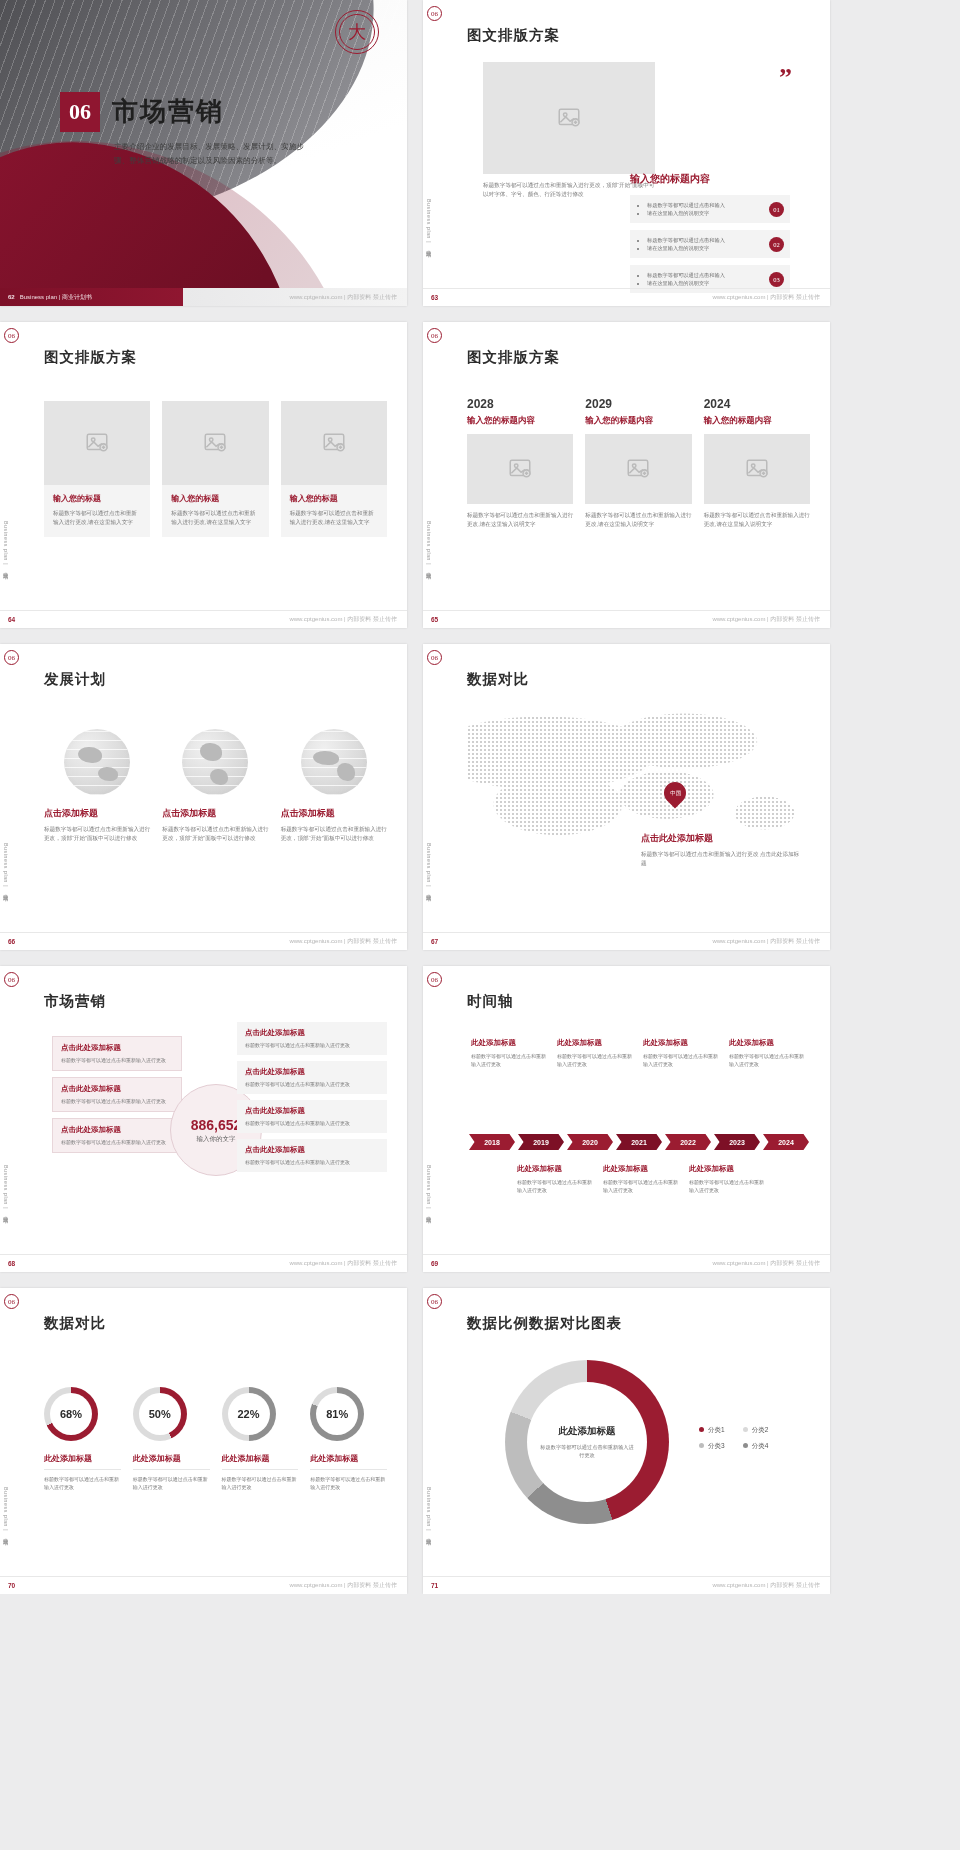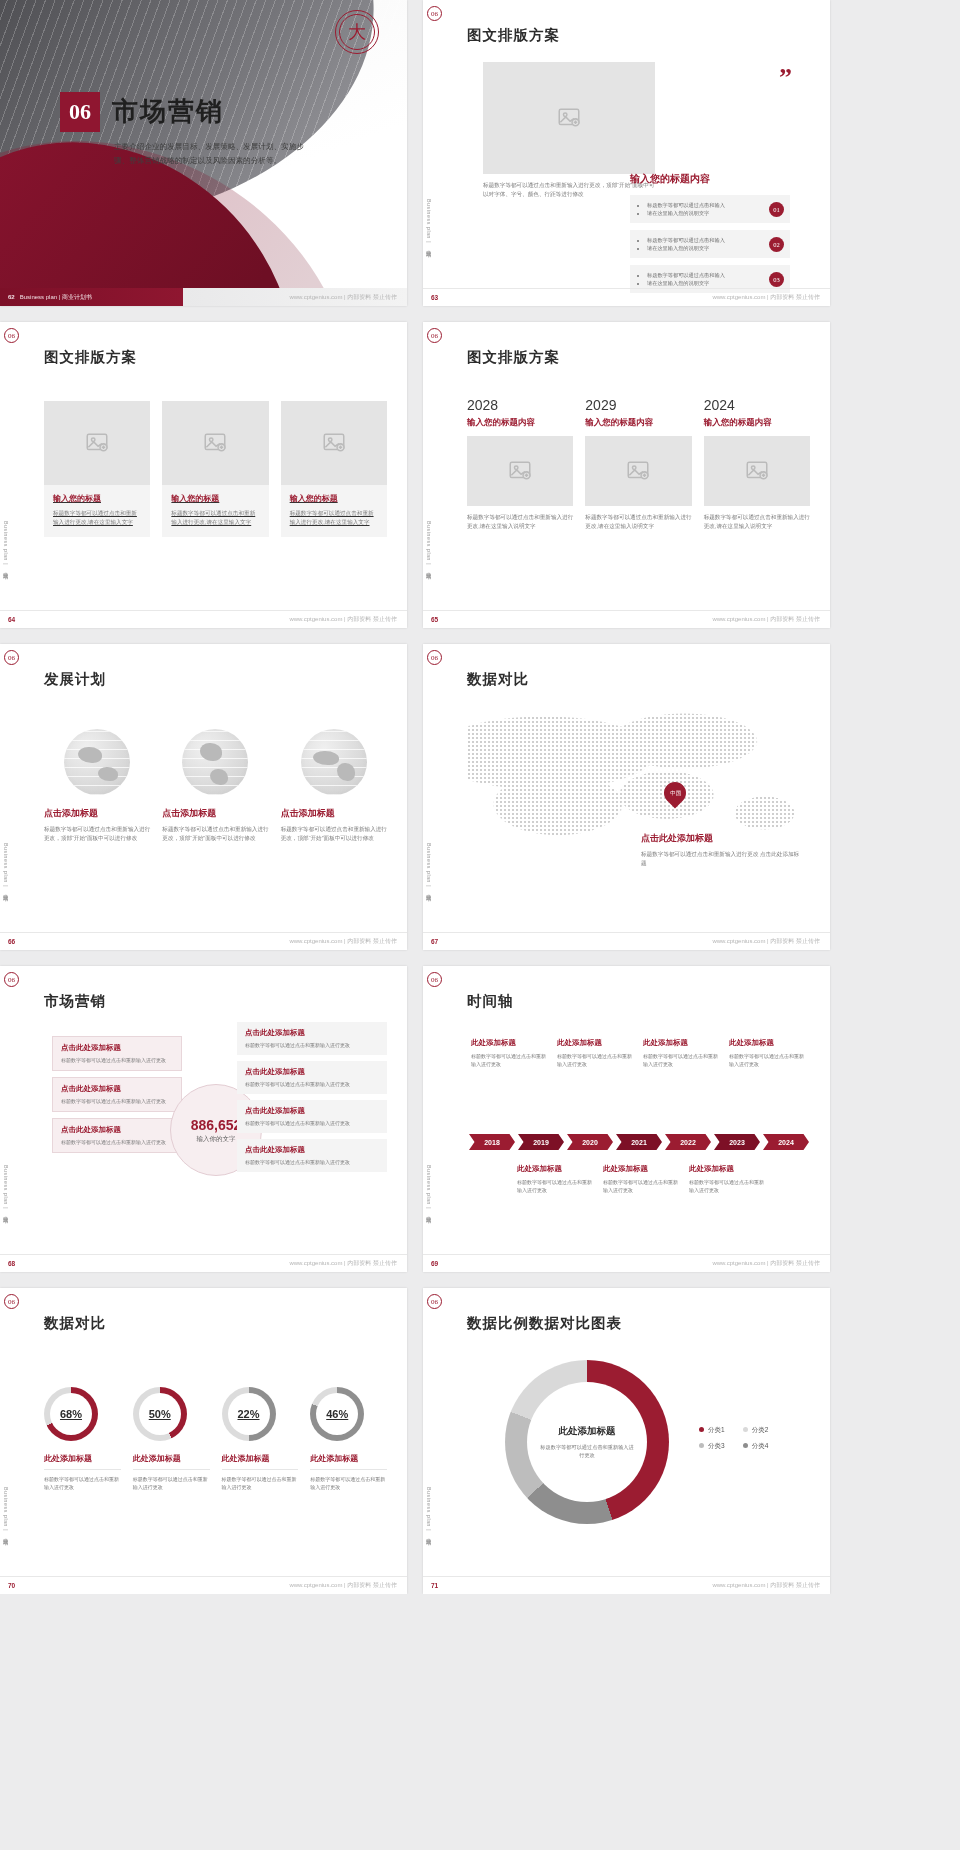--- a/index.html
+++ b/index.html
@@ -173,24 +173,24 @@
   .s63-num {
     width: 15px; height: 15px; border-radius: 50%;
     background: #9b1c31; color: #fff; font-size: 6.5px;
     display: flex; align-items: center; justify-content: center; flex: 0 0 15px;
     font-family: "Liberation Serif", serif;
   }
 
   
   .col3 { display: flex; gap: 12px; }
   .col3 > div { flex: 1; }
-  .cardbox { background: #f4f4f4; padding: 8px 9px 10px; text-decoration: underline; }
-
-  
-  .yr { font-size: 14px; font-weight: normal; color: #3a3a3a; margin-bottom: 4px; }
+  .cardbox { background: #f4f4f4; padding: 8px 9px 10px; }
+
+  
+  .yr { font-size: 12px; font-weight: bold; color: #3a3a3a; margin-bottom: 4px; }
 
   
   .globe { width: 66px; height: 66px; border-radius: 50%;
     background: radial-gradient(circle at 35% 30%, #f0f0f0, #d6d6d6 70%, #c9c9c9);
     position: relative; overflow: hidden; }
   .globe::before {
     content: ""; position: absolute; inset: 0;
     background:
       repeating-linear-gradient(0deg, rgba(255,255,255,0.75) 0 1px, rgba(255,255,255,0) 1px 9px);
   }
@@ -246,21 +246,21 @@
     background: #9b1c31; color: #fff; font-size: 7px; font-weight: bold;
     display: flex; align-items: center; justify-content: center;
     clip-path: polygon(0 0, 88% 0, 100% 50%, 88% 100%, 0 100%, 12% 50%);
   }
   .tl-pill.alt { background: #7d1026; }
 
   
   .donut {
     width: 54px; height: 54px; border-radius: 50%;
     display: flex; align-items: center; justify-content: center;
-    font-size: 11px; font-weight: bold; color: #2c2c2c; text-decoration: underline;
+    font-size: 11px; font-weight: bold; color: #2c2c2c;
   }
   .donut-inner {
     width: 42px; height: 42px; border-radius: 50%; background: #fff;
     display: flex; align-items: center; justify-content: center;
   }
 
   
   .bigdonut {
     width: 164px; height: 164px; border-radius: 50%;
     display: flex; align-items: center; justify-content: center;
@@ -679,21 +679,21 @@
             <div class="donut-inner">
                 <span>22%</span>
               </div>
           </div>
           <div class="hd-red" style="font-size:8px;margin:12px 0 5px;border-bottom:1px solid #e6e6e6;padding-bottom:5px;">此处添加标题</div>
           <div class="tiny" style="font-size:5px;">标题数字等都可以通过点击和重新输入进行更改</div>
         </div>
         <div style="flex:1;">
           <div class="donut" style="background:conic-gradient(#8f8f8f 0 81%, #dcdcdc 81% 100%);">
             <div class="donut-inner">
-                <span>46%</span>
+                <span>81%</span>
               </div>
           </div>
           <div class="hd-red" style="font-size:8px;margin:12px 0 5px;border-bottom:1px solid #e6e6e6;padding-bottom:5px;">此处添加标题</div>
           <div class="tiny" style="font-size:5px;">标题数字等都可以通过点击和重新输入进行更改</div>
         </div>
       </div>
     </div>
     <div class="footer">
       <span class="pg">70</span>
       <span>www.cptgenius.com | 内部资料 禁止传作</span>

